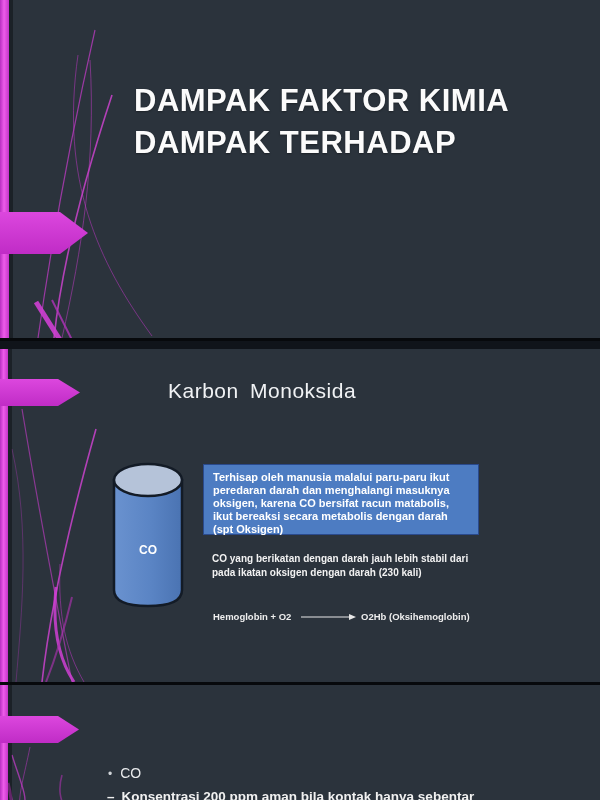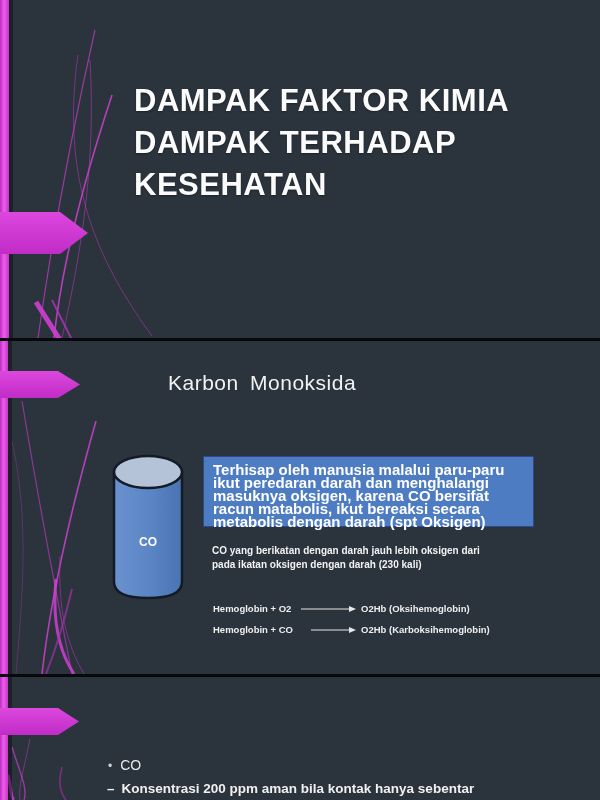--- a/index.html
+++ b/index.html
@@ -10,21 +10,21 @@
     overflow:hidden;
     position:relative;
   }
   .deck{position:absolute;top:0;left:0;width:600px;height:800px;border-radius:7px;}
   .slide{
     position:relative;width:600px;
     background:#2b333c;
     overflow:hidden;
   }
   .slide-1{height:338px;}
-  .slide-2{height:333px;}
+  .slide-2{height:333px;margin-top:8px;}
   .slide-3{height:123px;}
   .separator{width:600px;height:3px;background:#07090c;}
   .accent-bar{
     position:absolute;left:0;top:0;width:9px;height:100%;
     background:linear-gradient(90deg,#b92fc2 0%,#ee5cea 45%,#c435c9 100%);
   }
   .accent-bar-edge{
     position:absolute;left:9px;top:0;width:4px;height:100%;
     background:rgba(8,10,14,0.45);
   }
@@ -36,24 +36,24 @@
     line-height:42px;letter-spacing:0.5px;
     text-shadow:0 1px 2px rgba(0,0,0,0.35);
   }
   .title-sub{
     position:absolute;left:168px;top:30px;
     color:#f0f2f4;font-size:21px;font-weight:400;
     letter-spacing:0.5px;word-spacing:5px;
   }
   .info-box{
     position:absolute;left:203px;top:115px;
-    width:331px;height:71px;box-sizing:border-box;
+    width:276px;height:71px;box-sizing:border-box;
     background:#4d7cc2;border:1px solid #2a4a8c;
     padding:6px 9px;
-    color:#ffffff;font-size:15px;font-weight:bold;line-height:13px;
+    color:#ffffff;font-size:11px;font-weight:bold;line-height:13px;
   }
   .stability{
     position:absolute;left:212px;top:203px;width:280px;
     color:#f2f2f2;font-size:10px;font-weight:bold;line-height:14px;
   }
   .reaction{
     position:absolute;left:213px;
     display:flex;align-items:center;
     color:#eeeeee;font-size:9.5px;font-weight:bold;white-space:nowrap;
   }
@@ -95,21 +95,20 @@
         <linearGradient id="agrad1" x1="0" y1="0" x2="0" y2="1">
           <stop offset="0" stop-color="#dc47de"></stop>
             <stop offset="1" stop-color="#c02cc6"></stop>
         </linearGradient>
       </defs>
       <polygon points="0,0 60,0 88,21 60,42 0,42" fill="url(#agrad1)"></polygon>
     </svg>
     <div class="title-main">
       <div>DAMPAK FAKTOR KIMIA</div>
       <div>DAMPAK TERHADAP</div>
-      <div>KESEHATAN</div>
     </div>
   </section>
 
   <div class="separator"></div>
 
   <section class="slide slide-2">
     <svg class="swirls" width="600" height="333" viewBox="0 0 600 333">
       <path d="M22,60 C42,180 58,262 72,333" stroke="#c93ccd" stroke-width="1.2" fill="none" opacity="0.6"></path>
       <path d="M96,80 C62,200 48,280 42,333" stroke="#d443d6" stroke-width="1.6" fill="none" opacity="0.8"></path>
       <path d="M60,215 C58,268 66,302 84,333" stroke="#b836c0" stroke-width="1" fill="none" opacity="0.55"></path>
@@ -142,39 +141,31 @@
       <path d="M8,24 L8,134 Q8,150 42,150 Q76,150 76,134 L76,24 Z" fill="url(#cylgrad)" stroke="#131b26" stroke-width="2.5"></path>
       <ellipse cx="42" cy="24" rx="34" ry="16" fill="#b5c3d9" stroke="#131b26" stroke-width="2.5"></ellipse>
       <text x="42" y="98" text-anchor="middle" fill="#ffffff" font-size="12" font-weight="bold">CO</text>
     </svg>
 
     <div class="info-box">
       <span>Terhisap oleh manusia malalui paru-paru ikut peredaran darah dan menghalangi masuknya oksigen, karena CO bersifat racun matabolis, ikut bereaksi secara metabolis dengan darah (spt Oksigen)</span>
     </div>
 
     <div class="stability">
-      <div>CO yang berikatan dengan darah jauh lebih oksigen dari</div>
+      <div>CO yang berikatan dengan darah jauh lebih stabil dari</div>
       <div>pada ikatan oksigen dengan darah (230 kali)</div>
     </div>
 
     <div class="reaction" style="top:262px">
       <span class="lhs">Hemoglobin + O2</span>
       <svg class="arrow-svg" width="56" height="8" viewBox="0 0 56 8">
         <line x1="0" y1="4" x2="48" y2="4" stroke="#e8e8e8" stroke-width="1"></line>
         <polygon points="48,1 55,4 48,7" fill="#e8e8e8"></polygon>
       </svg>
       <span>O2Hb (Oksihemoglobin)</span>
-    </div>
-    <div class="reaction" style="top:283px">
-      <span class="lhs">Hemoglobin + CO</span>
-      <svg class="arrow-svg" width="56" height="8" viewBox="0 0 56 8">
-        <line x1="10" y1="4" x2="48" y2="4" stroke="#e8e8e8" stroke-width="1"></line>
-        <polygon points="48,1 55,4 48,7" fill="#e8e8e8"></polygon>
-      </svg>
-      <span>O2Hb (Karboksihemoglobin)</span>
     </div>
   </section>
 
   <div class="separator"></div>
 
   <section class="slide slide-3">
     <svg class="swirls" width="600" height="123" viewBox="0 0 600 123">
       <path d="M30,62 C24,92 18,110 20,123" stroke="#b836c0" stroke-width="1" fill="none" opacity="0.55"></path>
       <path d="M12,70 C20,96 28,112 24,123" stroke="#c93ccd" stroke-width="1.4" fill="none" opacity="0.7"></path>
       <path d="M8,98 C12,112 10,120 14,123" stroke="#cf3fd3" stroke-width="3" fill="none" opacity="0.8"></path>

